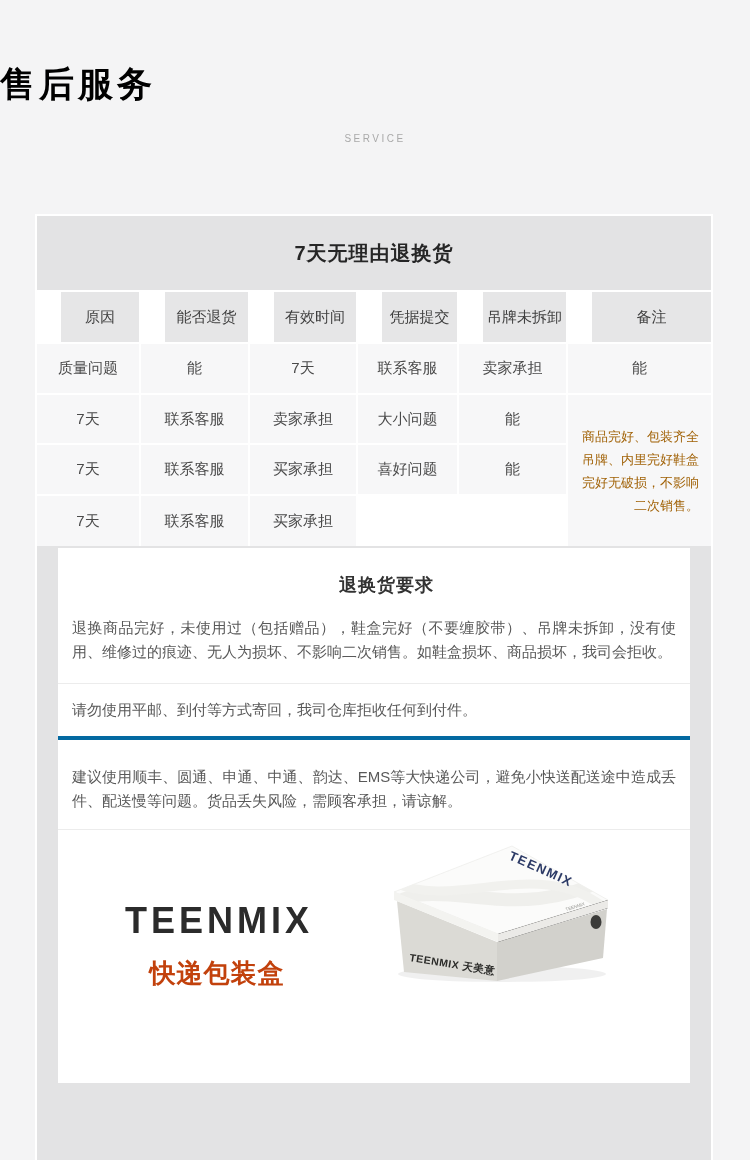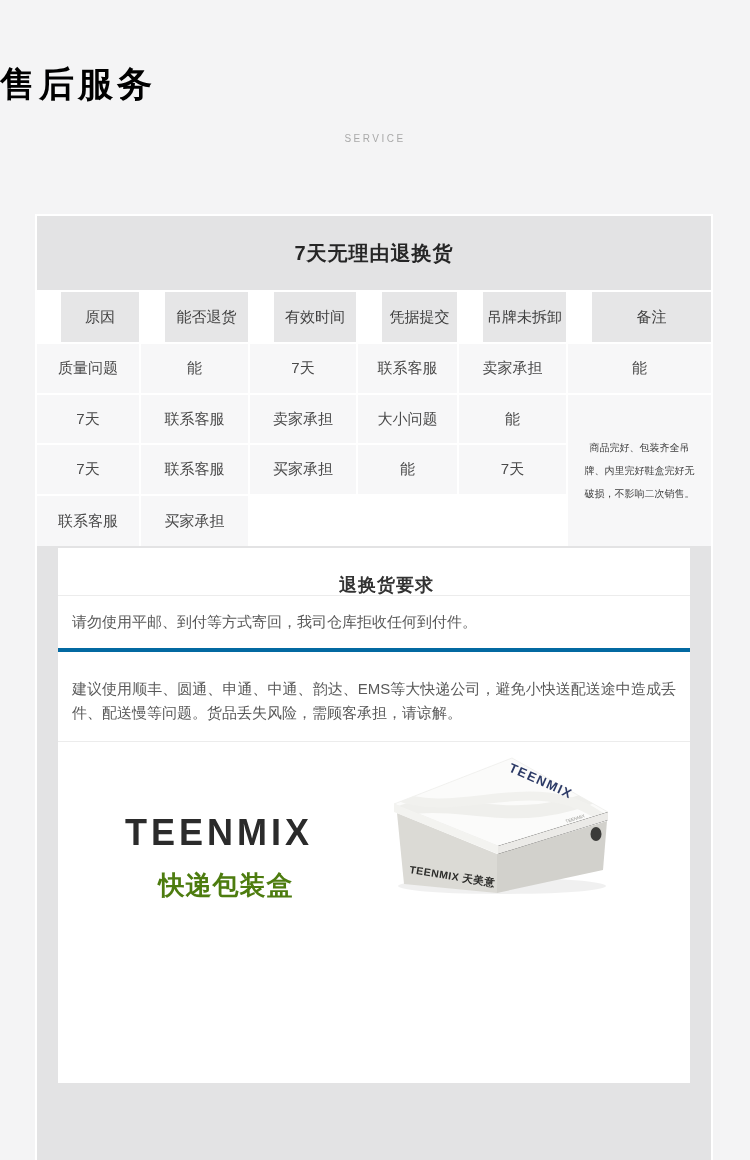--- a/index.html
+++ b/index.html
@@ -35,22 +35,22 @@
   .cell{display:flex;align-items:center;justify-content:center;text-align:center;}
   .tbl-title{
     grid-column:1/7;background:#e3e3e4;
     font-size:20px;font-weight:bold;color:#262626;letter-spacing:1px;
   }
   .th{background:#e6e6e7;font-size:15px;color:#3f3f3f;margin-left:24px;}
   .td{background:#f7f7f8;font-size:15px;color:#4a4a4a;}
   .td-note-merged{
     grid-column:6;grid-row:4/7;background:#f7f7f8;
     display:flex;align-items:center;
-    font-size:10px;line-height:23px;color:#404040;
-    padding:10px 12px;box-sizing:border-box;text-align:center;
+    font-size:13px;line-height:23px;color:#a16207;
+    padding:10px 12px;box-sizing:border-box;text-align:right;
   }
   
   .req-card{
     position:absolute;left:21px;top:332px;width:632px;height:535px;
     background:#ffffff;
   }
   .req-title{
     padding-top:27px;text-align:center;
     font-size:18px;line-height:20px;font-weight:bold;color:#333333;letter-spacing:1px;padding-left:25px;
   }
@@ -67,22 +67,22 @@
   }
   .brand-left{
     position:absolute;left:0;top:0;width:318px;height:225px;text-align:center;
   }
   .brand-logo{
     position:absolute;left:0;top:71px;width:318px;
     font-size:36px;line-height:40px;font-weight:bold;letter-spacing:4px;
     color:#2b2b2b;text-indent:4px;
   }
   .brand-caption{
-    position:absolute;left:9px;top:128px;width:318px;
-    font-size:26px;line-height:30px;font-weight:bold;color:#4d7c0f;letter-spacing:1px;
+    position:absolute;left:0;top:128px;width:318px;
+    font-size:26px;line-height:30px;font-weight:bold;color:#c2410c;letter-spacing:1px;
   }
   .shoebox{position:absolute;left:332px;top:12px;width:222px;height:140px;}
   .svg-text{font-family:"Liberation Sans","DejaVu Sans",sans-serif;}
 </style>
 </head>
 <body>
 
 <div class="page-title">售后服务</div>
 <div class="page-subtitle">SERVICE</div>
 
@@ -110,29 +110,31 @@
     <div class="cell td">卖家承担</div>
 
     <div class="td-note-merged">商品完好、包装齐全吊牌、内里完好鞋盒完好无破损，不影响二次销售。</div>
 
     <div class="cell td">大小问题</div>
     <div class="cell td">能</div>
     <div class="cell td">7天</div>
     <div class="cell td">联系客服</div>
     <div class="cell td">买家承担</div>
 
+    <div class="cell td">喜好问题</div>
     <div class="cell td">能</div>
     <div class="cell td">7天</div>
     <div class="cell td">联系客服</div>
     <div class="cell td">买家承担</div>
   </div>
 
   <div class="req-card">
     <div class="req-title">退换货要求</div>
 
+    <div class="req-section s1">退换商品完好，未使用过（包括赠品），鞋盒完好（不要缠胶带）、吊牌未拆卸，没有使用、维修过的痕迹、无人为损坏、不影响二次销售。如鞋盒损坏、商品损坏，我司会拒收。</div>
     <div class="req-section s2">请勿使用平邮、到付等方式寄回，我司仓库拒收任何到付件。</div>
     <div class="req-section s3">建议使用顺丰、圆通、申通、中通、韵达、EMS等大快递公司，避免小快送配送途中造成丢件、配送慢等问题。货品丢失风险，需顾客承担，请谅解。</div>
 
     <div class="brand-section">
       <div class="brand-left">
         <div class="brand-logo">TEENMIX</div>
         <div class="brand-caption">快递包装盒</div>
       </div>
 
       <svg class="shoebox" viewBox="0 0 222 140" xmlns="http://www.w3.org/2000/svg">

